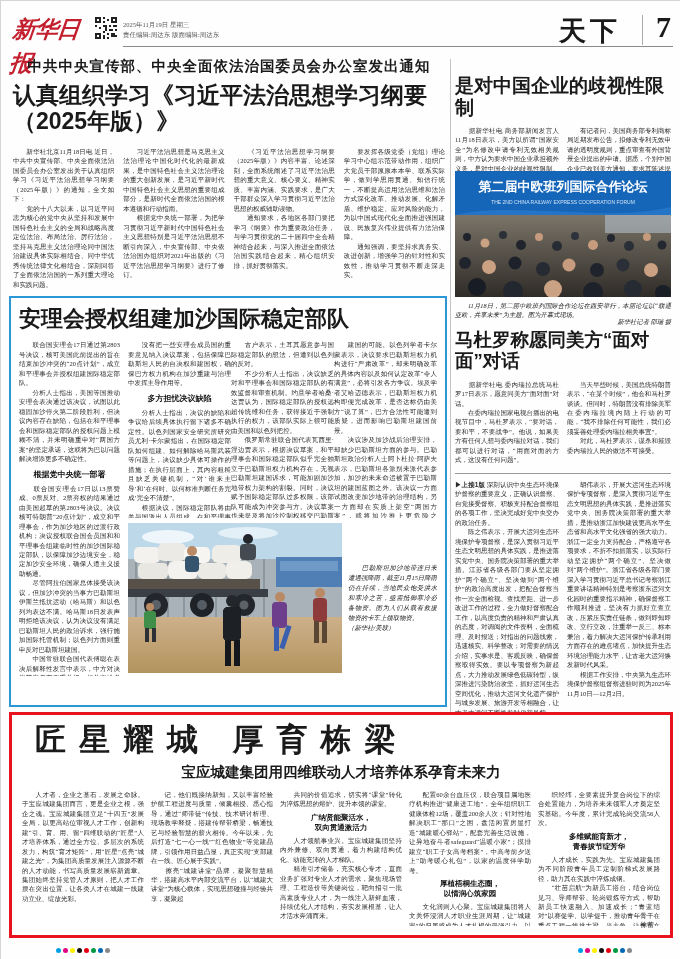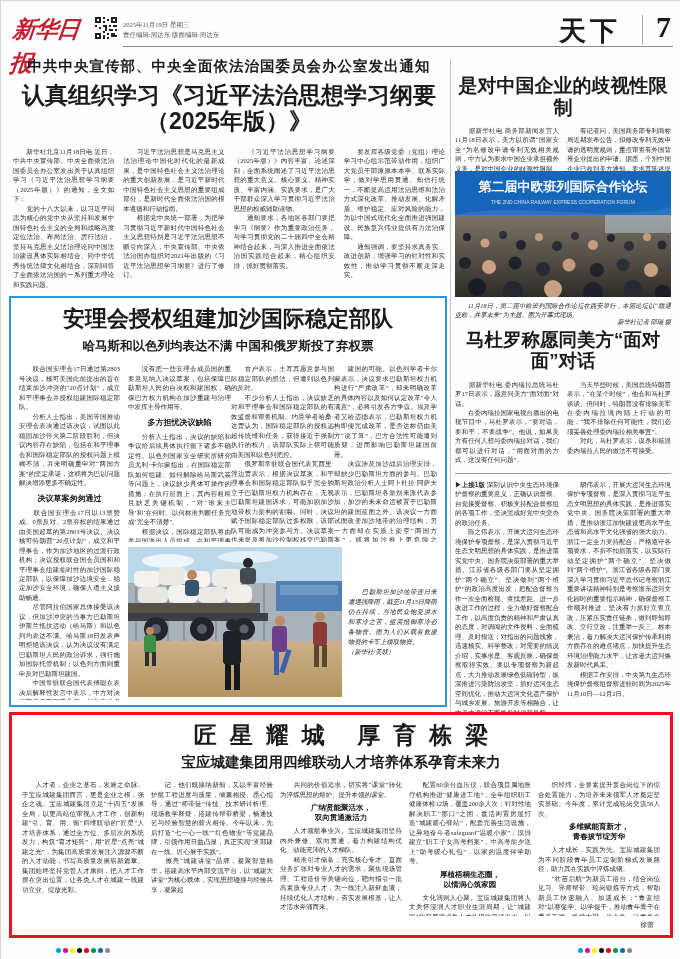--- a/index.html
+++ b/index.html
@@ -13,21 +13,21 @@
   .qr{position:absolute;left:94px;top:16px;}
   .dateblock{position:absolute;left:122px;top:19px;font-size:6.5px;color:#555;line-height:10px;}
   .headrule{position:absolute;left:122px;top:45px;width:550px;height:0;border-top:1px solid #8a8a8a;}
   .section-name{position:absolute;right:60px;top:12px;font-size:27px;font-weight:bold;
                 font-family:"Liberation Serif",serif;letter-spacing:4px;}
   .section-bar{position:absolute;right:38px;top:14px;width:1px;height:30px;background:#aaa;}
   .page-num{position:absolute;right:10px;top:9px;font-size:30px;font-weight:bold;
             font-family:"Liberation Serif",serif;}
   
   .kicker{font-family:"Liberation Serif",serif;font-weight:bold;text-align:center;}
-  .headline{font-family:"Liberation Sans",sans-serif;font-weight:bold;text-align:center;
+  .headline{font-family:"Liberation Sans",sans-serif;font-weight:bold;text-align:left;
             letter-spacing:0px;line-height:1.15;}
   .cols{display:flex;}
   .ctext{font-size:6.5px;line-height:1.46;text-align:justify;white-space:pre-line;
          overflow:hidden;color:#2a2a2a;}
   .colhead{font-family:"Liberation Sans",sans-serif;font-weight:bold;font-size:8px;
            text-align:center;margin:5px 0 4px 0;color:#111;}
   .colhead:empty{display:none;margin:0;}
   .colwrap{overflow:hidden;}
   .vdivider{position:absolute;left:449px;top:58px;width:0;height:684px;border-left:1px solid #c4c4c4;}
   
@@ -70,21 +70,21 @@
   .unsc-right{flex:1;display:flex;flex-direction:column;}
   .unsc-row1{display:flex;gap:0;height:178px;overflow:hidden;}
   .unsc-row1 .colwrap{flex:1;height:178px;}
   .unsc-row2{display:flex;gap:6px;margin-top:5px;height:152px;}
   .gaza-photo{width:214px;height:150px;overflow:hidden;flex:none;}
   .gaza-caption{flex:1;font-size:6.4px;font-style:italic;line-height:1.55;
                 text-align:justify;white-space:pre-line;padding-top:40px;overflow:hidden;}
   
   .feature{position:absolute;left:8px;top:711px;width:664px;height:226px;
            border:3px solid #e8131f;box-sizing:border-box;padding:7px 10px 4px 10px;background:#fff;}
-  .feature .headline{font-size:23px;letter-spacing:13px;text-indent:13px;}
+  .feature .headline{font-size:31px;letter-spacing:13px;text-indent:13px;}
   .feature .subhead{font-family:"Liberation Sans",sans-serif;font-weight:bold;font-size:14.5px;
                     text-align:center;margin-top:5px;}
   .feature .cols{margin-top:8px;gap:7px;height:136px;}
   .feature .colwrap{flex:1;height:136px;}
   .feature .colhead{font-size:7.5px;margin:4px 0 3px 0;}
   .byline{position:absolute;right:16px;bottom:5px;font-size:6.8px;color:#2a2a2a;}
   
   .marks{position:absolute;bottom:7px;display:flex;gap:2px;}
   .marks.left{left:55px;} .marks.right{left:577px;}
   .dot{width:5px;height:5px;border-radius:50%;}
@@ -246,26 +246,25 @@
       </div>
       <div class="colwrap">
           <div class="ctext">　　胡伟表示，开展大运河生态环境保护专项督察，是深入贯彻习近平生态文明思想的具体实践，是推进落实党中央、国务院决策部署的重大举措，是推动浙江加快建设更高水平生态省和高水平文化强省的强大动力。浙江一定全力支持配合，严格遵守各项要求，不折不扣抓落实，以实际行动坚定拥护“两个确立”、坚决做到“两个维护”。浙江省各级各部门要深入学习贯彻习近平总书记考察浙江重要讲话精神特别是考察浙东运河文化园时的重要指示精神，确保督察工作顺利推进，坚决有力抓好立查立改，压紧压实责任链条，做到即知即改、立行立改，注重举一反三、标本兼治，着力解决大运河保护传承利用方面存在的难点堵点，加快提升生态环境治理能力水平，让古老大运河焕发新时代风采。
 　　根据工作安排，中央第九生态环境保护督察组督察进驻时间为2025年11月10日—12月2日。</div>
         </div>
     </div>
   </div>
 
   <div class="unsc">
     <div class="headline">安理会授权组建加沙国际稳定部队</div>
-    <div class="subhead">哈马斯和以色列均表达不满  中国和俄罗斯投了弃权票</div>
     <div class="unsc-body">
       <div class="unsc-col1">
         <div class="ctext">　　联合国安理会17日通过第2803号决议，核可美国此前提出的旨在结束加沙冲突的“20点计划”，成立和平理事会并授权组建国际稳定部队。
 　　分析人士指出，美国等国推动安理会表决通过该决议，试图以此稳固加沙停火第二阶段胜利，但决议内容存在缺陷，包括在和平理事会和国际稳定部队的授权问题上模糊不清，并未明确重申对“两国方案”的坚定承诺，这或将为巴以问题解决增添更多不确定性。</div>
-        <div class="colhead">决议草案匆匆通过</div>
+        <div class="colhead">根据党中央统一部署</div>
         <div class="ctext">　　联合国安理会17日以13票赞成、0票反对、2票弃权的结果通过由美国起草的第2803号决议。决议核可特朗普“20点计划”，成立和平理事会，作为加沙地区的过渡行政机构；决议授权联合国会员国和和平理事会组建临时性的加沙国际稳定部队，以保障加沙边境安全，稳定加沙安全环境，确保人道主义援助畅通。
 　　尽管阿拉伯国家总体接受该决议，但加沙冲突的当事方巴勒斯坦伊斯兰抵抗运动（哈马斯）和以色列均表达不满。哈马斯18日发表声明拒绝该决议，认为决议没有满足巴勒斯坦人民的政治诉求，强行施加国际托管机制；以色列方面则重申反对巴勒斯坦建国。
 　　中国常驻联合国代表傅聪在表决后解释性发言中表示，中方对决议草案仍有严重关切，相关安排必须尊重巴勒斯坦人民意愿，中方因此投了弃权票，俄罗斯也投了弃权票。</div>
 
       </div>
       <div class="unsc-right">
         <div class="unsc-row1">
           <div class="colwrap">
             <div class="ctext">　　没有把一些安理会成员国的重要意见纳入决议草案，包括保障巴勒斯坦人民的自决权和建国权，确保巴方权力机构在加沙重建与治理中发挥主导作用等。</div>
             <div class="colhead">多方担忧决议缺陷</div>

